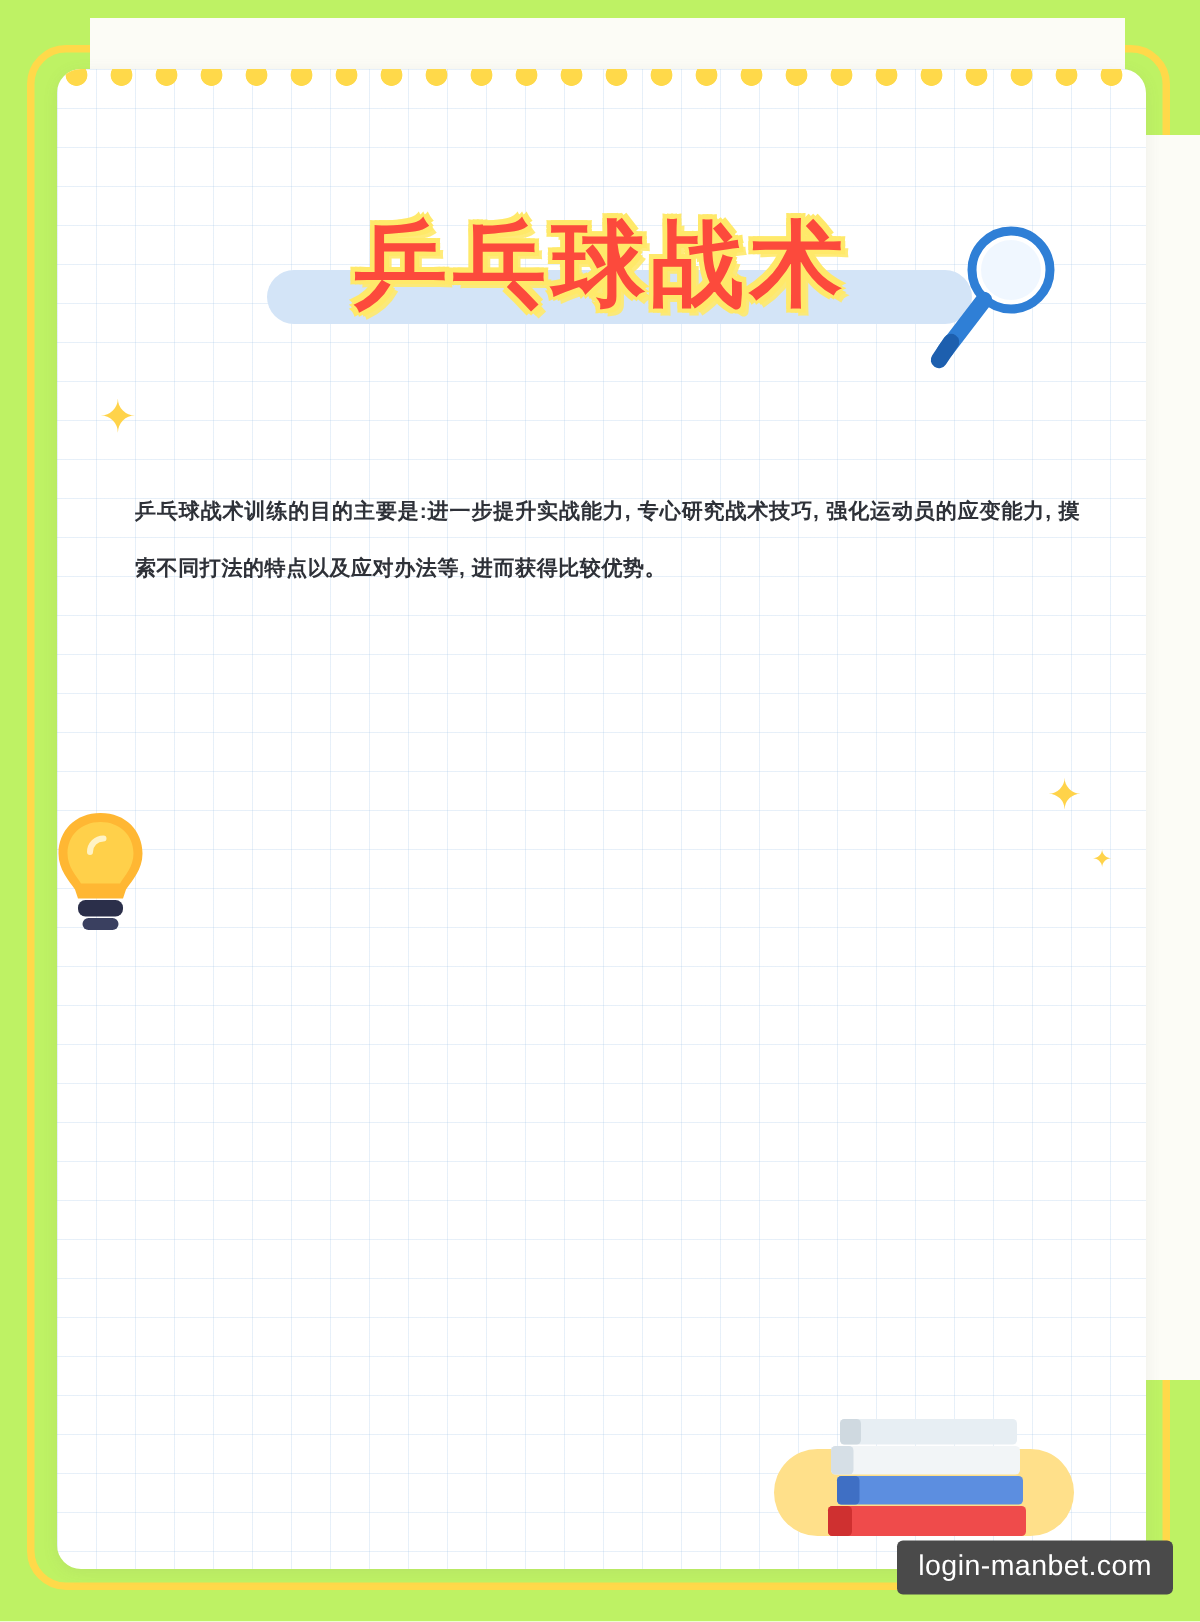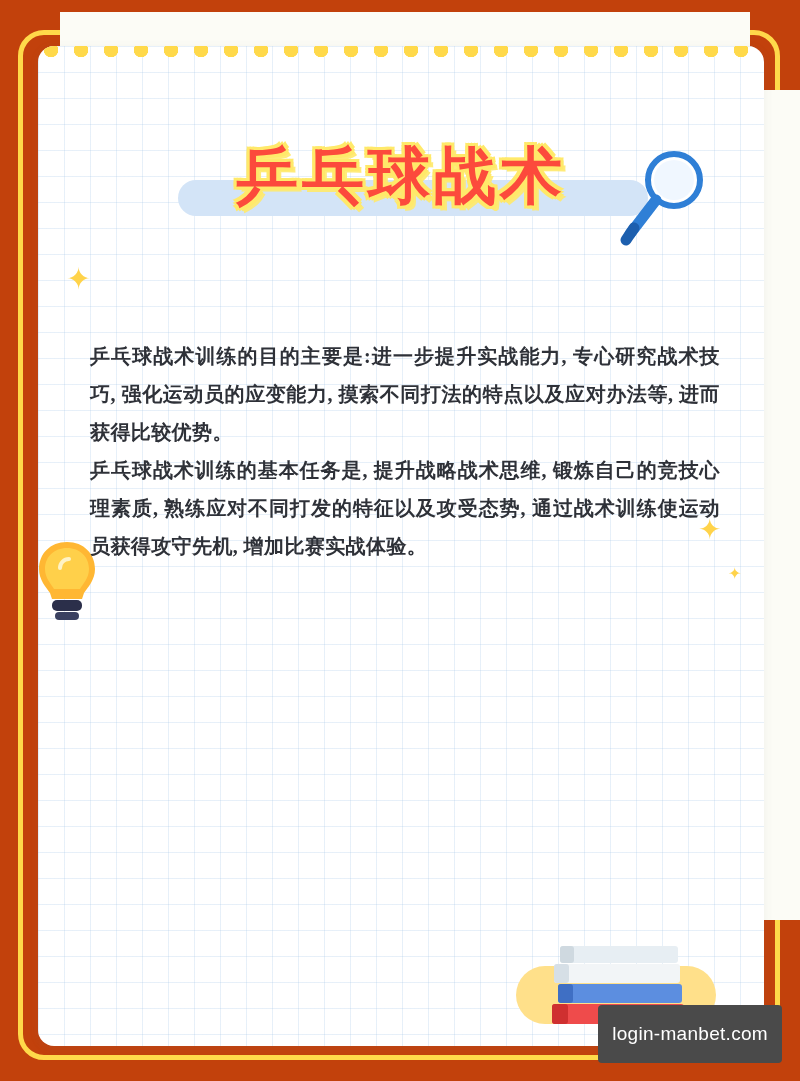--- a/index.html
+++ b/index.html
@@ -14,21 +14,21 @@
     overflow: hidden;
     position: relative;
   }
 
   
   .page {
     position: absolute;
     left: 0; top: 0;
     width: 800px;
     height: 1081px;
-    background: #c2410c;
+    background: #bef264;
     overflow: hidden;
   }
 
   
   .frame-yellow {
     position: absolute;
     left: 18px; top: 30px;
     width: 762px;
     height: 1030px;
     border: 5px solid #ffd94a;
@@ -134,26 +134,25 @@
     left: -6px; top: 490px;
     width: 70px; height: 90px;
   }
 
   
   .body-text {
     position: absolute;
     left: 52px; top: 275px;
     width: 630px;
     color: #2e3138;
-    font-size: 20px;
+    font-size: 14px;
     font-weight: bold;
     line-height: 38px;
     letter-spacing: 0.4px;
-    font-family: Liberation Serif, serif;
-    margin-top: 16px;
+    font-family: Liberation Sans, sans-serif;
   }
   .body-text p {
     margin: 0;
     text-align: justify;
   }
 
   
   .books {
     position: absolute;
     left: 470px; top: 882px;
@@ -168,21 +167,21 @@
   }
 
   
   .watermark {
     position: absolute;
     right: 18px;
     bottom: 18px;
     background: #4a4a4a;
     color: #ffffff;
     font-size: 19px;
-    padding: 18px 14px;
+    padding: 7px 14px;
     border-radius: 4px;
     font-family: "Liberation Sans", sans-serif;
     letter-spacing: 0.3px;
   }
 </style>
 </head>
 <body>
 
 <div class="page">
 
@@ -217,21 +216,20 @@
         <path d="M35 6 C18 6 7 18 7 33 c0 11 7 18 11 24 l2 6 h30 l2 -6 c4 -6 11 -13 11 -24 C63 18 52 6 35 6 Z" fill="#ffb733"></path>
         <path d="M35 12 C22 12 13 21 13 33 c0 9 6 15 9 20 h26 c3 -5 9 -11 9 -20 0 -12 -9 -21 -22 -21 Z" fill="#ffd04a"></path>
         <path d="M28 32 c0 -5 4 -9 9 -9" stroke="#fff3c6" stroke-width="4" fill="none" stroke-linecap="round"></path>
         <rect x="20" y="64" width="30" height="11" rx="5" fill="#2b2f4a"></rect>
         <rect x="23" y="76" width="24" height="8" rx="4" fill="#3a4060"></rect>
       </svg>
     </div>
 
     <div class="body-text">
       <p>乒乓球战术训练的目的主要是:进一步提升实战能力, 专心研究战术技巧, 强化运动员的应变能力, 摸索不同打法的特点以及应对办法等, 进而获得比较优势。</p>
-      <p>乒乓球战术训练的基本任务是, 提升战略战术思维, 锻炼自己的竞技心理素质, 熟练应对不同打发的特征以及攻受态势, 通过战术训练使运动员获得攻守先机, 增加比赛实战体验。</p>
     </div>
 
     <div class="books-blob"></div>
     <div class="books">
       <svg width="215" height="105" viewBox="0 0 215 105">
         <g transform="translate(42,10)">
           <rect x="10" y="8" width="118" height="17" rx="3" fill="#e7eef3"></rect>
           <rect x="10" y="8" width="14" height="17" rx="3" fill="#cfd9e0"></rect>
           <rect x="4" y="26" width="126" height="19" rx="3" fill="#f2f5f7"></rect>
           <rect x="4" y="26" width="15" height="19" rx="3" fill="#d6dfe6"></rect>

